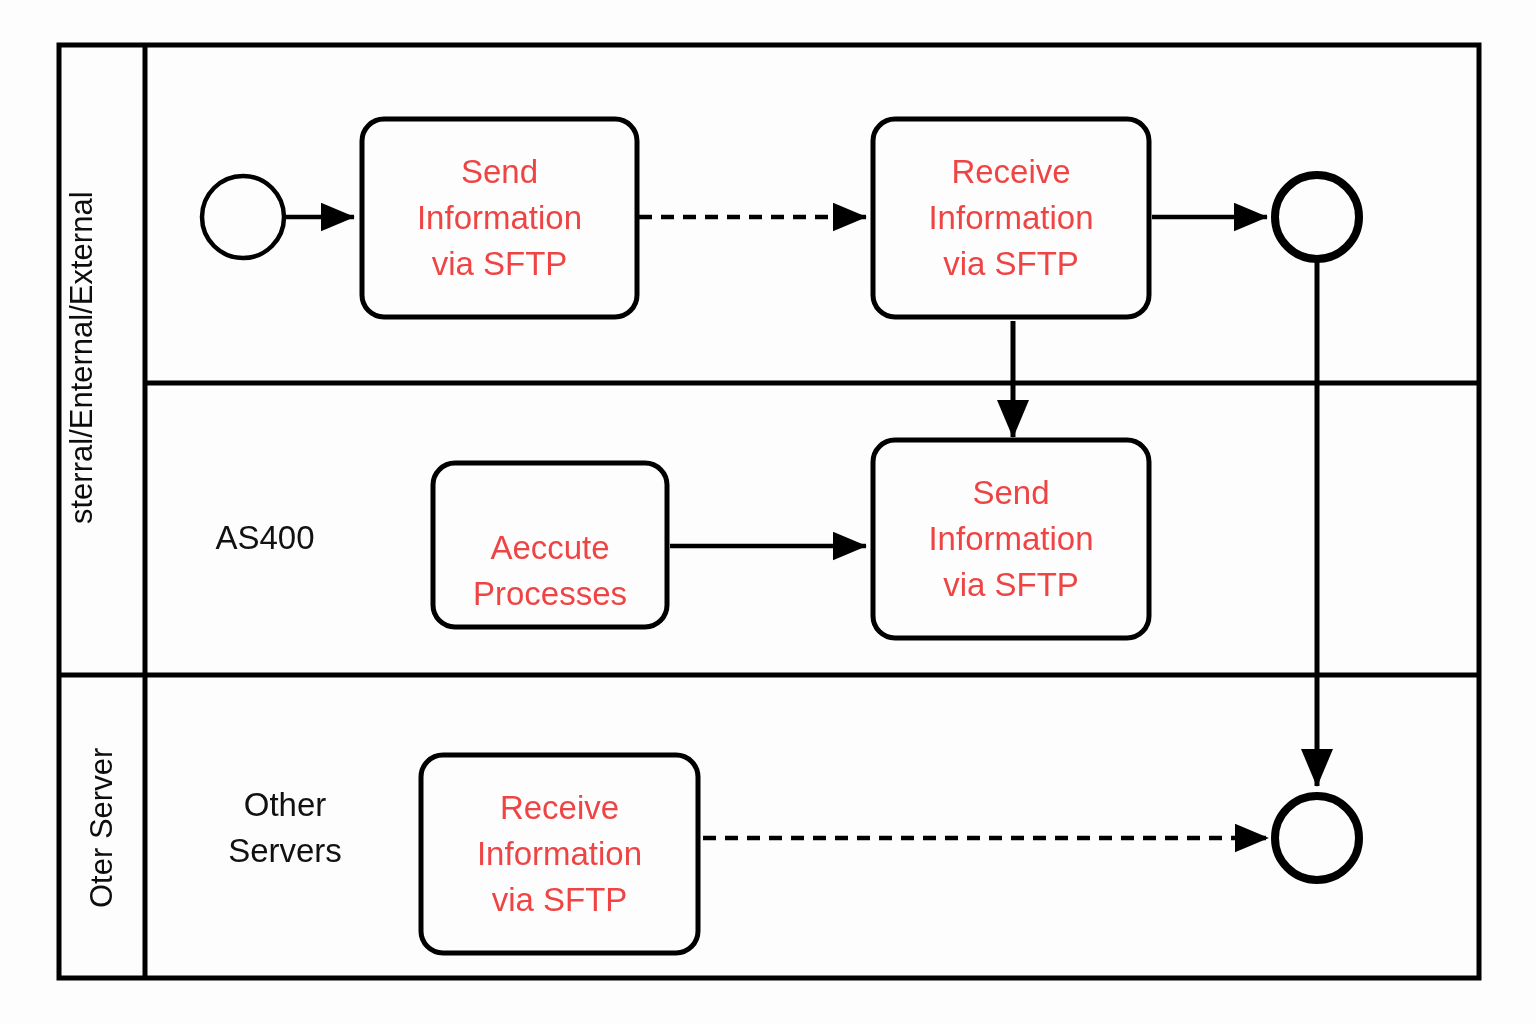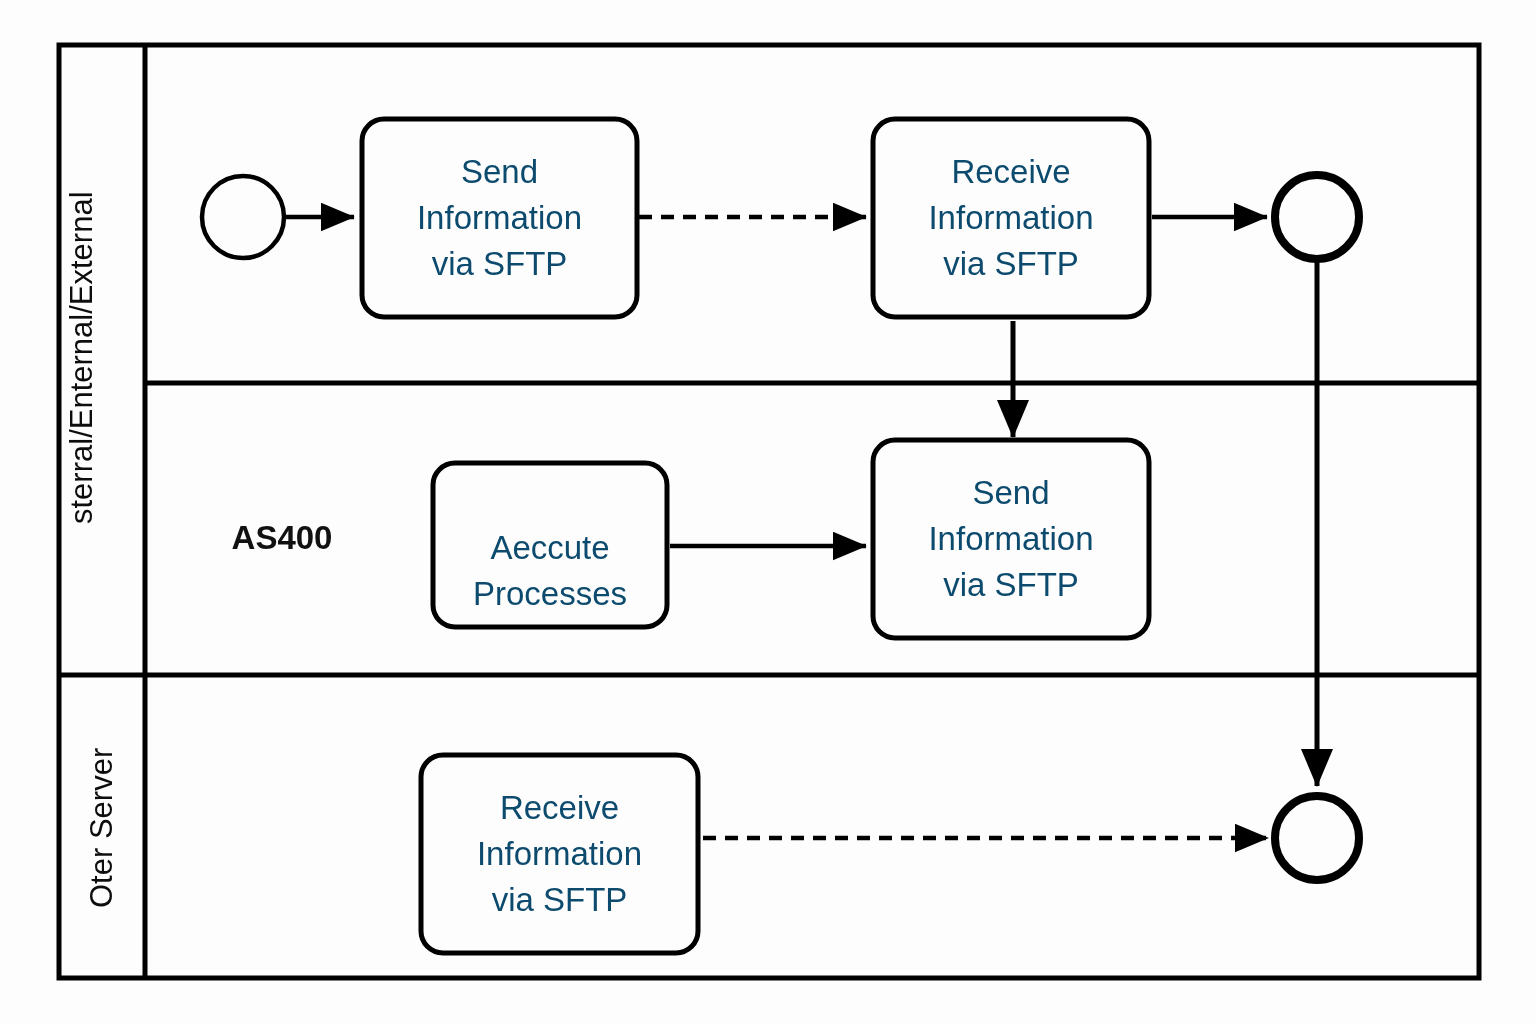--- a/index.html
+++ b/index.html
@@ -39,21 +39,21 @@
     position: absolute;
     font-size: 33px;
     color: #111111;
     line-height: 1.38;
     text-align: center;
     white-space: pre-line;
   }
   .task-label {
     position: absolute;
     font-size: 33px;
-    color: #0c4a6e;
+    color: #ef4444;
     line-height: 1.40;
     text-align: center;
     white-space: pre-line;
     display: flex;
     align-items: center;
     justify-content: center;
   }
 </style>
 </head>
 <body>
@@ -111,22 +111,24 @@
 
     <rect x="421" y="755" width="277" height="198" rx="22" ry="22" fill="#fdfdfd" stroke="#000000" stroke-width="5"></rect>
 
     <circle cx="1317" cy="838" r="42" fill="#fdfdfd" stroke="#000000" stroke-width="8"></circle>
   </svg>
 
   <div class="lane-label-vertical" style="left:-78px; top:346px; width:320px; text-align:center; transform:rotate(-90deg);">sterral/Enternal/External</div>
 
   <div class="lane-label-vertical" style="left:22px; top:810px; width:160px; text-align:center; transform:rotate(-90deg);">Oter Server</div>
 
-  <div class="lane-label-inline" style="left:187px; top:515px; width:190px;font-weight:bold;">AS400</div>
+  <div class="lane-label-inline" style="left:170px; top:515px; width:190px;">AS400</div>
 
+  <div class="lane-label-inline" style="left:190px; top:782px; width:190px;">Other
+Servers</div>
 
   <div class="task-label" style="left:362px; top:119px; width:275px; height:198px;">Send
 Information
 via SFTP</div>
 
   <div class="task-label" style="left:873px; top:119px; width:276px; height:198px;">Receive
 Information
 via SFTP</div>
 
   <div class="task-label" style="left:433px; top:489px; width:234px; height:164px;">Aeccute

